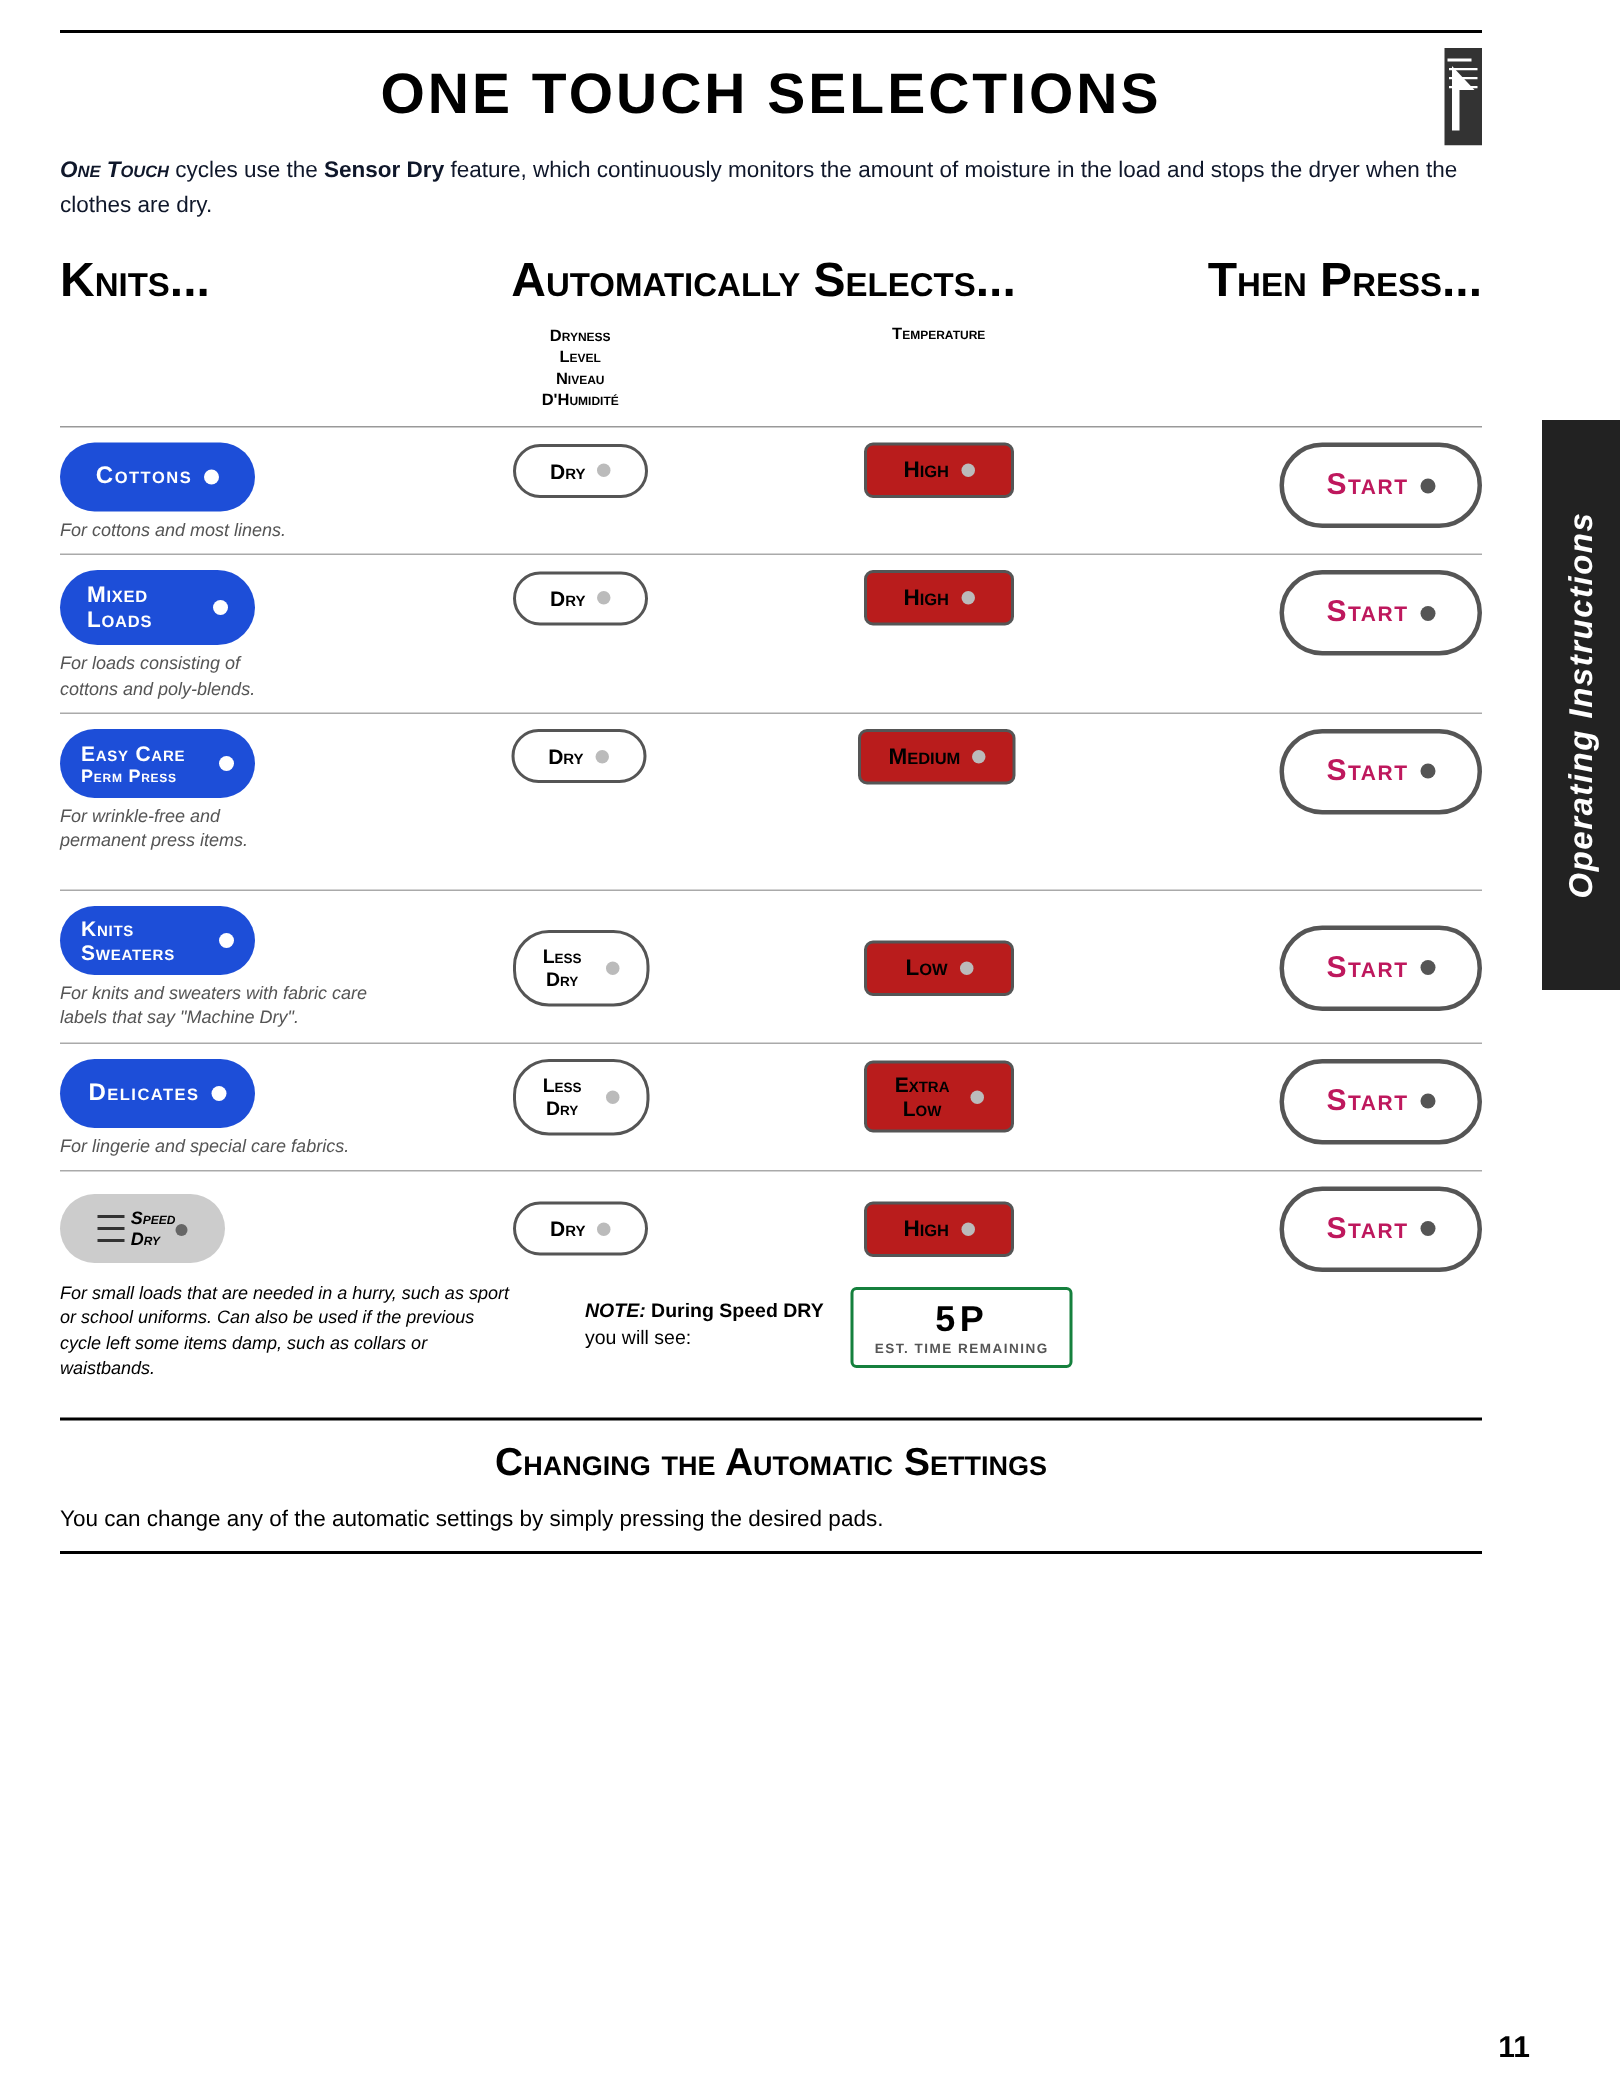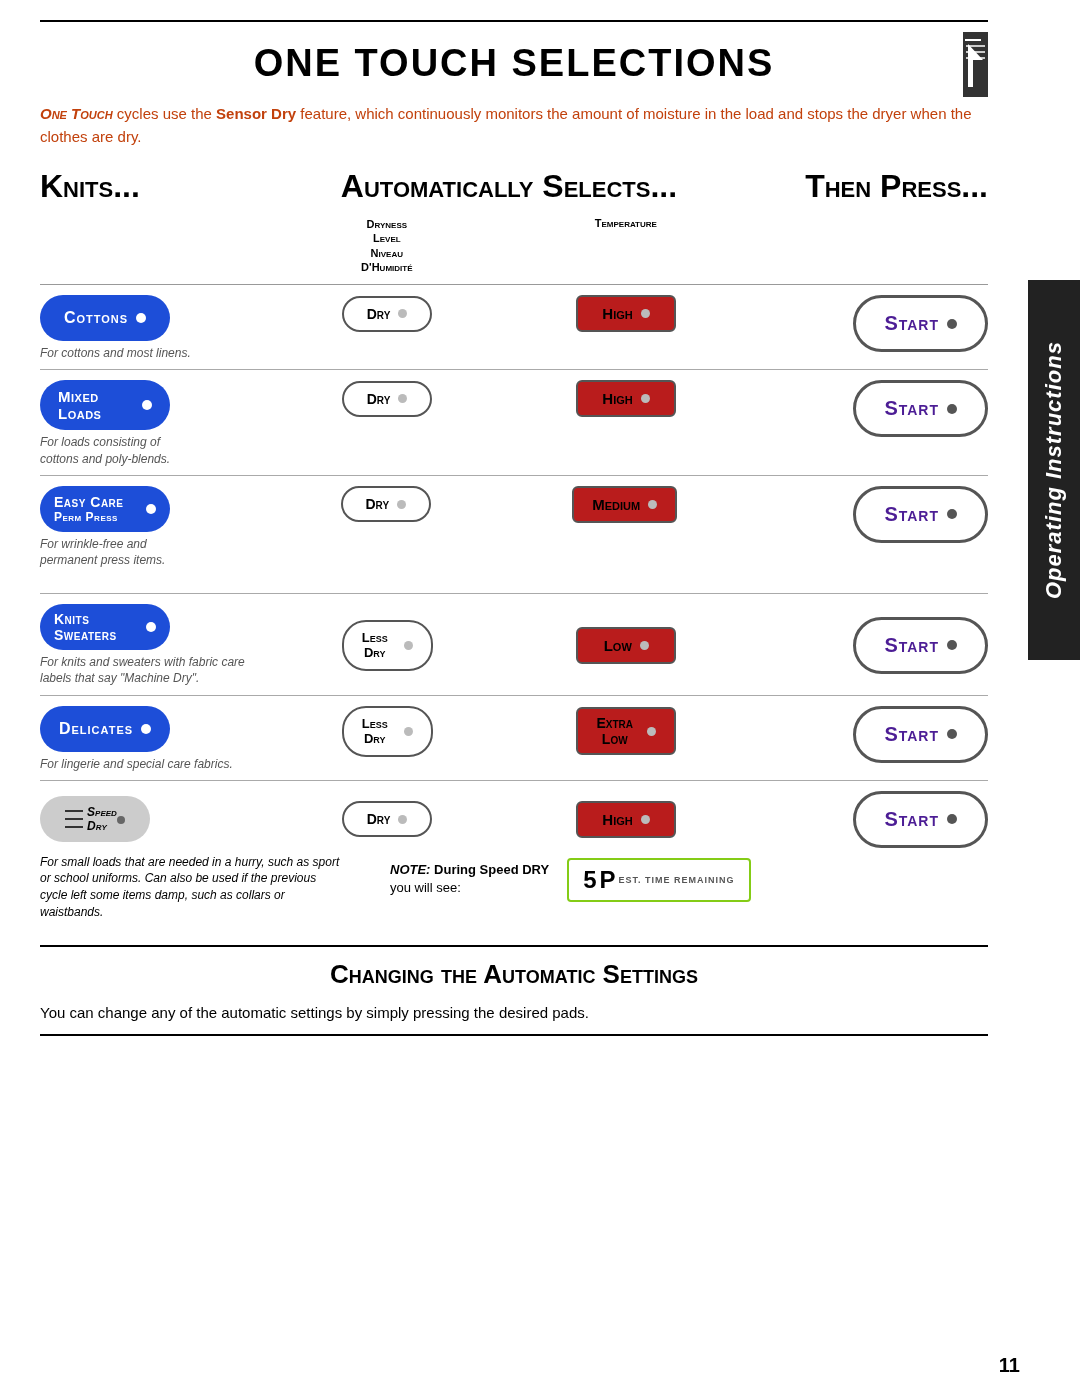--- a/index.html
+++ b/index.html
@@ -70,21 +70,21 @@
       font-variant: small-caps;
       letter-spacing: 2px;
       text-transform: uppercase;
     }
 
     
     .intro-text {
       font-size: 15px;
       line-height: 1.5;
       margin: 18px 0 20px 0;
-      color: #c2410c;
+      color: #0f172a;
     }
 
     .intro-text .brand {
       font-weight: bold;
       font-style: italic;
       font-variant: small-caps;
     }
 
     .intro-text .feature {
       font-weight: bold;
@@ -287,21 +287,21 @@
     .start-button {
       display: inline-flex;
       align-items: center;
       justify-content: center;
       border: 3px solid #555;
       border-radius: 40px;
       padding: 14px 28px;
       font-size: 20px;
       font-weight: bold;
       font-variant: small-caps;
-      color: #4c1d95;
+      color: #be185d;
       background: #fff;
       min-width: 120px;
       position: relative;
       letter-spacing: 1px;
     }
 
     .start-button .start-dot {
       width: 10px;
       height: 10px;
       background: #555;
@@ -352,29 +352,29 @@
     }
 
     .speed-note-left {
       font-size: 12px;
       font-style: italic;
       line-height: 1.4;
       max-width: 300px;
     }
 
     .sp-display {
-      border: 2px solid #84cc16;
+      border: 2px solid #15803d;
       border-radius: 4px;
       padding: 6px 14px;
       font-size: 22px;
       font-weight: bold;
       letter-spacing: 2px;
       margin-top: 4px;
       display: flex;
-      flex-direction: row;
+      flex-direction: column;
       align-items: center;
     }
 
     .sp-sub {
       font-size: 9px;
       letter-spacing: 1px;
       text-transform: uppercase;
       color: #555;
     }
 

